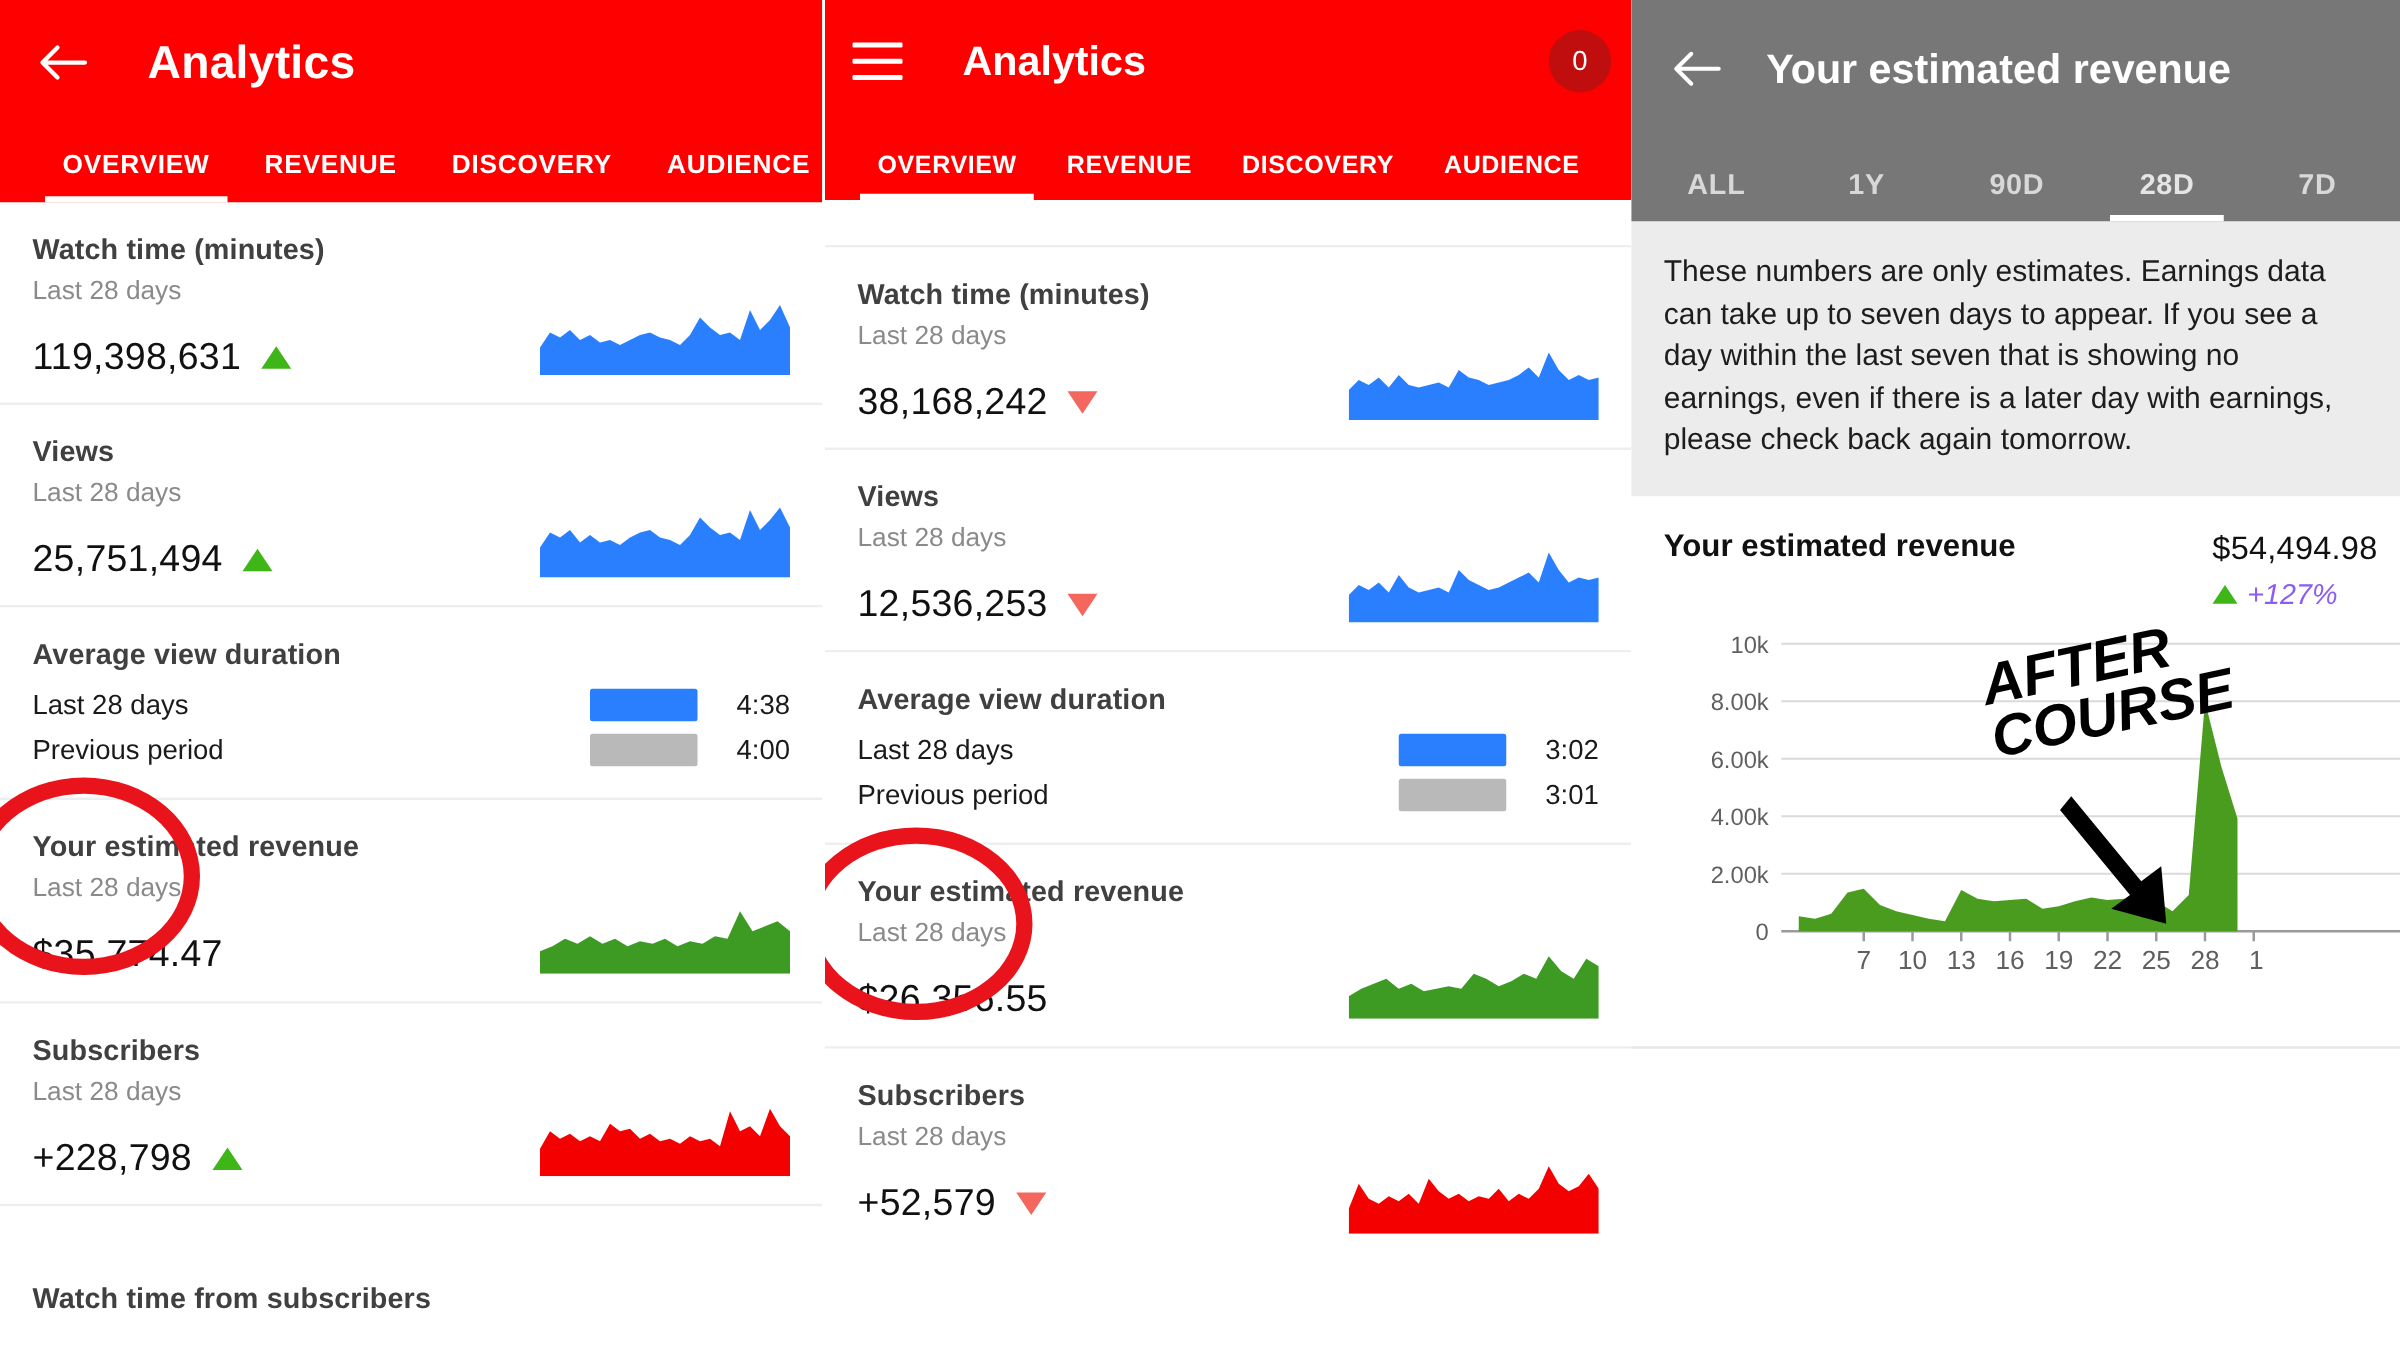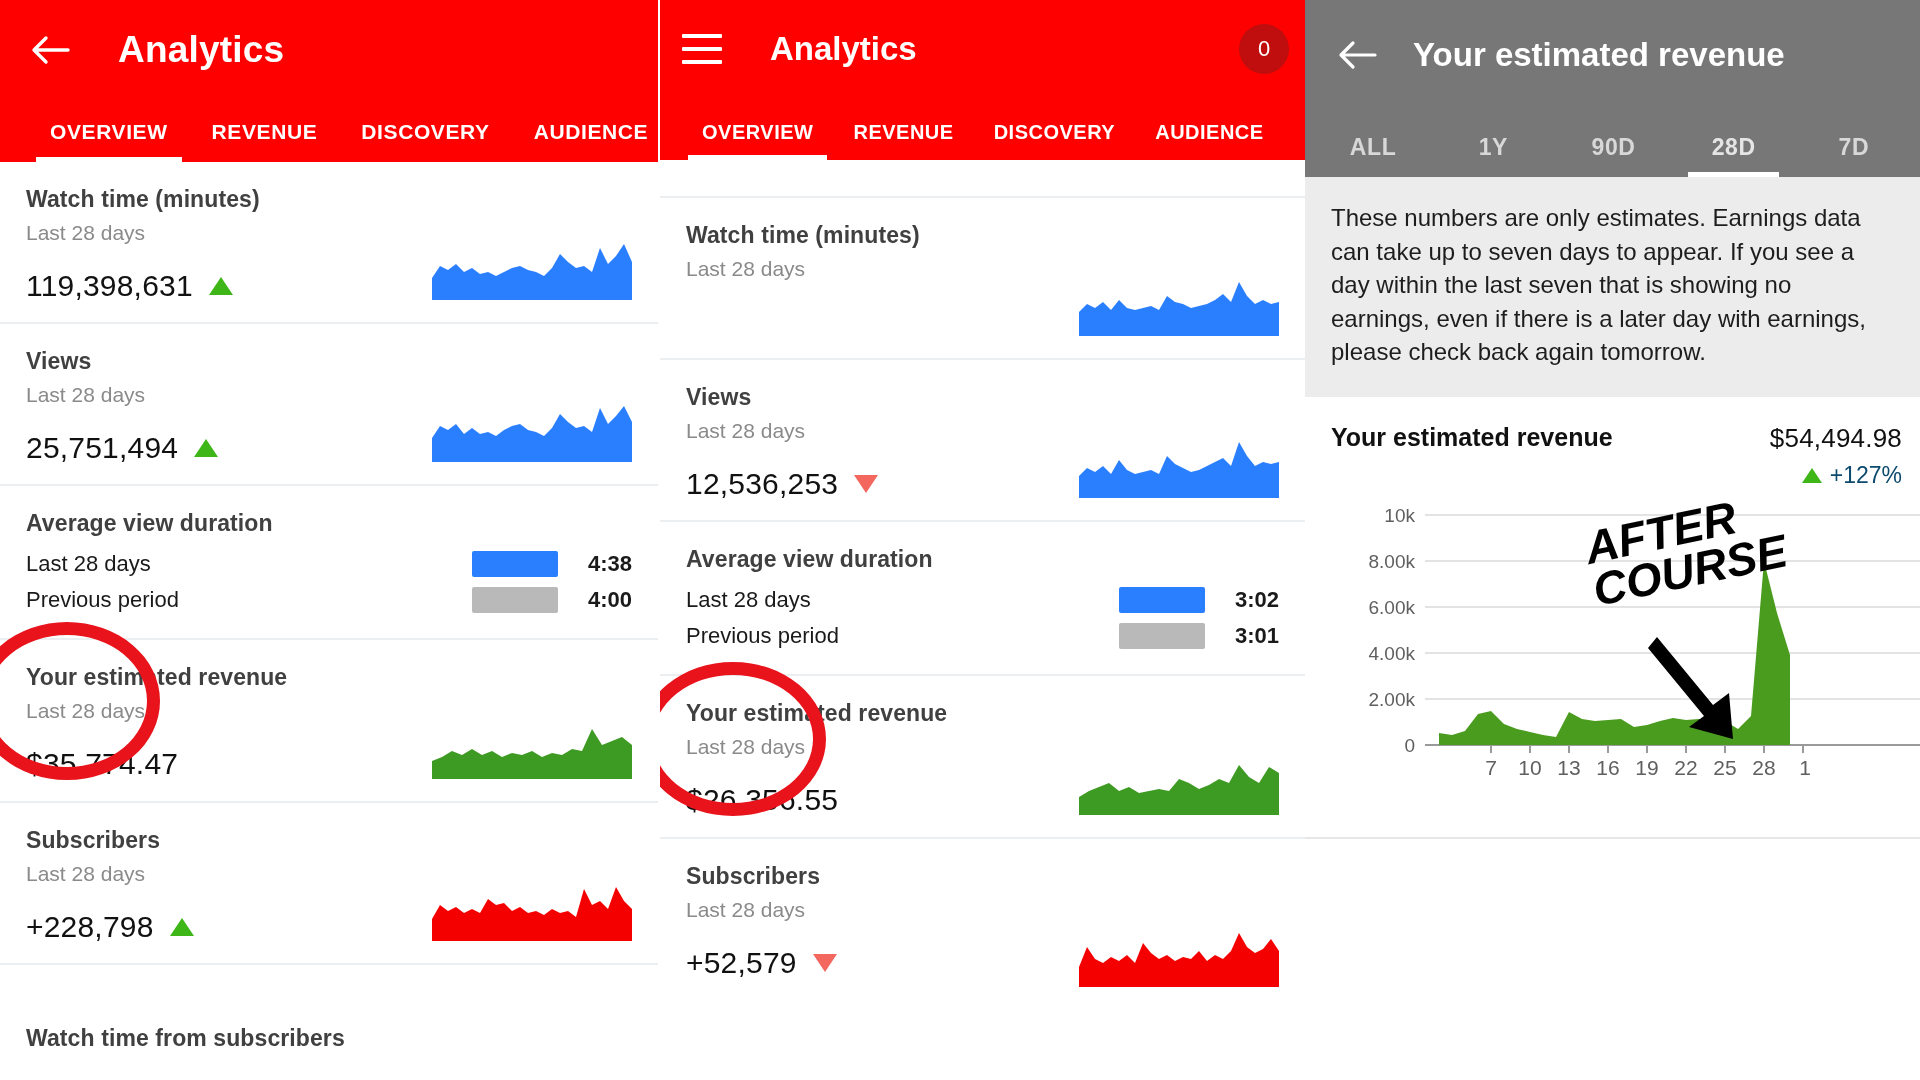--- a/index.html
+++ b/index.html
@@ -155,21 +155,20 @@
     height: 26px;
     border-radius: 2px;
   }
   .avd-bar.blue { background:#2a7fff; width: 86px; }
   .avd-bar.gray { background:#b9b9b9; width: 86px; }
   .avd-time {
     font-size: 22px;
     color: #1a1a1a;
     width: 56px;
     text-align: right;
-    font-weight: bold;
   }
 
   .red-circle {
     position: absolute;
     border: 13px solid #e8131b;
     border-radius: 50%;
     pointer-events: none;
     z-index: 20;
   }
 
@@ -318,24 +317,25 @@
     font-weight: bold;
     color: #111111;
   }
   .p3-revright { text-align: right; }
   .p3-revval {
     font-size: 26px;
     color: #111111;
     letter-spacing: .2px;
   }
   .p3-revdelta {
-    display:flex; align-items:center; justify-content:flex-end; gap:8px;
+    display:flex; align-items:center; justify-content:flex-start; gap:8px;
     margin-top: 8px;
-    color: #0c4a6e;
+    color: #8b5cf6;
     font-size: 23px;
+    font-style: italic;
   }
   .p3-revdelta .tri-up {
     border-left-width:10px; border-right-width:10px; border-bottom-width:15px;
   }
   .chart-wrap {
     position: relative;
     width: 617px;
     height: 300px;
   }
   .chart-wrap svg { display:block; }
@@ -470,20 +470,24 @@
         <div class="p2-tab">DISCOVERY</div>
         <div class="p2-tab">AUDIENCE</div>
       </div>
     </div>
 
     <div style="height:36px; background:#ffffff; border-bottom:2px solid #eceff1;"></div>
 
     <div class="card" style="height:162px;">
       <div class="card-title">Watch time (minutes)</div>
       <div class="card-sub">Last 28 days</div>
+      <div class="card-valrow">
+        <div class="card-val">38,168,242</div>
+        <div class="tri-down"></div>
+      </div>
       <div class="spark">
         <svg viewBox="0 0 200 58" preserveAspectRatio="none">
           <path d="M0,34 L8,26 L16,30 L24,24 L32,32 L40,22 L48,30 L56,32 L64,30 L72,28 L80,32 L88,18 L96,24 L104,26 L112,30 L120,28 L128,26 L136,22 L144,16 L152,24 L160,4 L168,18 L176,26 L184,22 L192,26 L200,24 L200,58 L0,58 Z" fill="#2a7fff"></path>
         </svg>
       </div>
     </div>
 
     <div class="card" style="height:162px;">
       <div class="card-title">Views</div>
       <div class="card-sub">Last 28 days</div>

